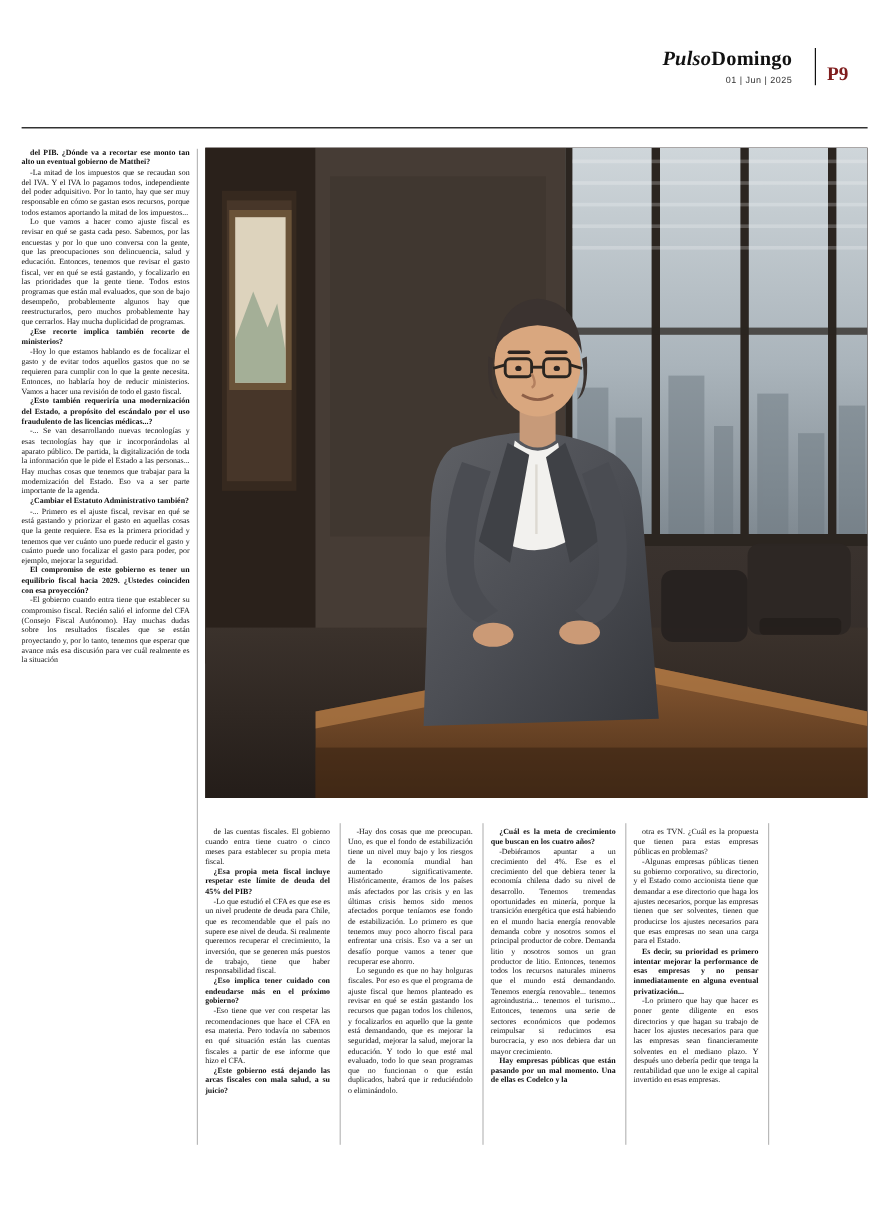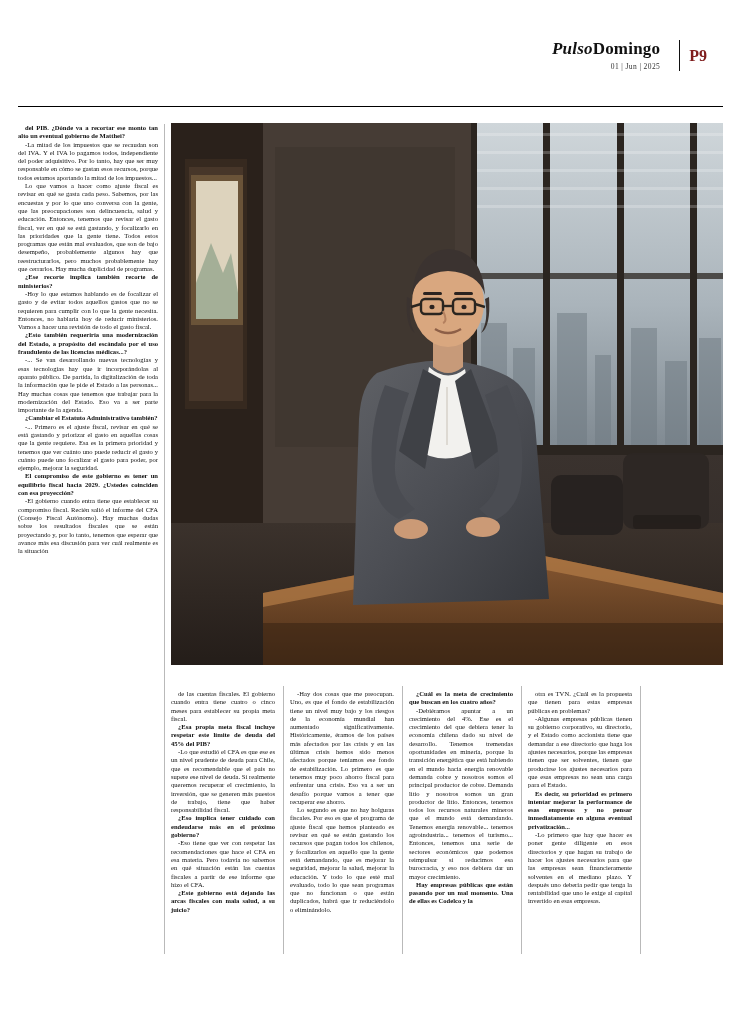--- a/index.html
+++ b/index.html
@@ -1,26 +1,26 @@
 <!DOCTYPE html>
 <html><head>
 <meta charset="utf-8">
 <style>
   html,body{margin:0;padding:0;background:#ffffff;}
   body{width:741px;height:1024px;font-family:"Liberation Serif",serif;color:#111;}
   .page{position:relative;width:741px;height:1024px;background:#fff;overflow:hidden;}
 
   
   .masthead{position:absolute;left:0;right:0;top:40px;height:40px;}
-  .mast-inner{position:absolute;right:34px;top:0;display:flex;align-items:center;}
+  .mast-inner{position:absolute;right:34px;top:0;display:flex;align-items:flex-end;}
   .mast-date-wrap{display:flex;flex-direction:column;align-items:flex-end;padding-right:10px;}
   .mast-logo{font-family:"Liberation Serif",serif;font-size:17px;line-height:17px;letter-spacing:.2px;}
   .mast-logo .p1{font-style:italic;font-weight:700;color:#111;}
   .mast-logo .p2{font-weight:700;color:#111;}
-  .mast-date{font-size:7.5px;letter-spacing:.4px;color:#333;margin-top:5px;font-family:Liberation Serif, serif;}
+  .mast-date{font-size:7.5px;letter-spacing:.4px;color:#333;margin-top:5px;font-family:Liberation Sans, sans-serif;}
   .mast-rule{width:1px;background:#111;align-self:stretch;margin:0 9px;}
   .mast-page{font-family:"Liberation Serif",serif;font-weight:700;font-size:16px;color:#7f1d1d;line-height:17px;}
 
   
   .top-rule{position:absolute;left:18px;right:18px;top:106px;height:1px;background:#000;}
 
   
   .photo{position:absolute;left:171px;top:123px;width:552px;height:542px;overflow:hidden;background:#3a3330;}
   .photo svg{display:block;}
 

